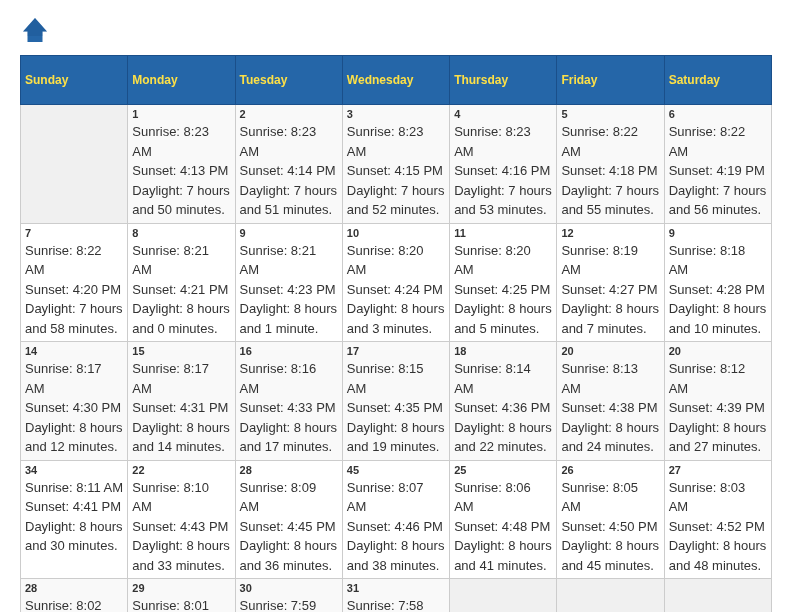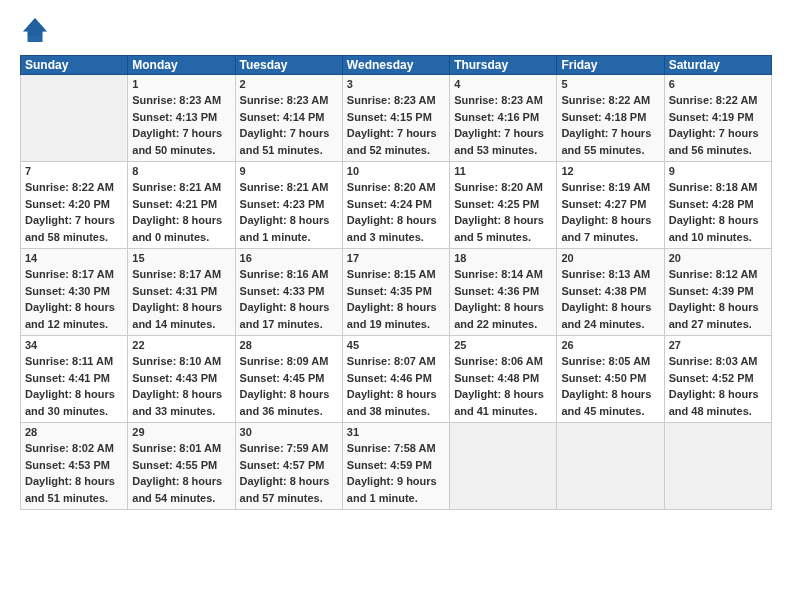--- a/index.html
+++ b/index.html
@@ -50,24 +50,24 @@
       font-size: 14px;
       color: #555;
     }
     table {
       width: 100%;
       border-collapse: collapse;
       table-layout: fixed;
     }
     thead tr th {
       background-color: #2566a8;
-      color: #ffffff;
+      color: #fde047;
       font-size: 12px;
       font-weight: bold;
-      padding: 2px 4px;
+      padding: 17px 4px;
       text-align: left;
       border: 1px solid #1a4f8a;
     }
     tbody tr td {
       vertical-align: top;
       border: 1px solid #ccc;
       padding: 3px 4px;
       font-size: 9.5px;
       color: #333;
       height: 82px;
@@ -80,23 +80,22 @@
       background: #f0f0f0;
     }
     .day-num {
       font-weight: bold;
       font-size: 11px;
       display: block;
       margin-bottom: 2px;
     }
     .day-info {
       line-height: 1.5;
-      font-size: 11px;
+      font-size: 13px;
       color: #333;
-      font-weight: bold;
     }
   </style>
 </head>
 <body>
 
 <div class="page">
   <div class="header">
     <div class="logo">
       <svg class="logo-icon" viewBox="0 0 40 40">
         <polygon points="20,4 36,22 30,22 30,36 10,36 10,22 4,22" fill="#2566a8"></polygon>

